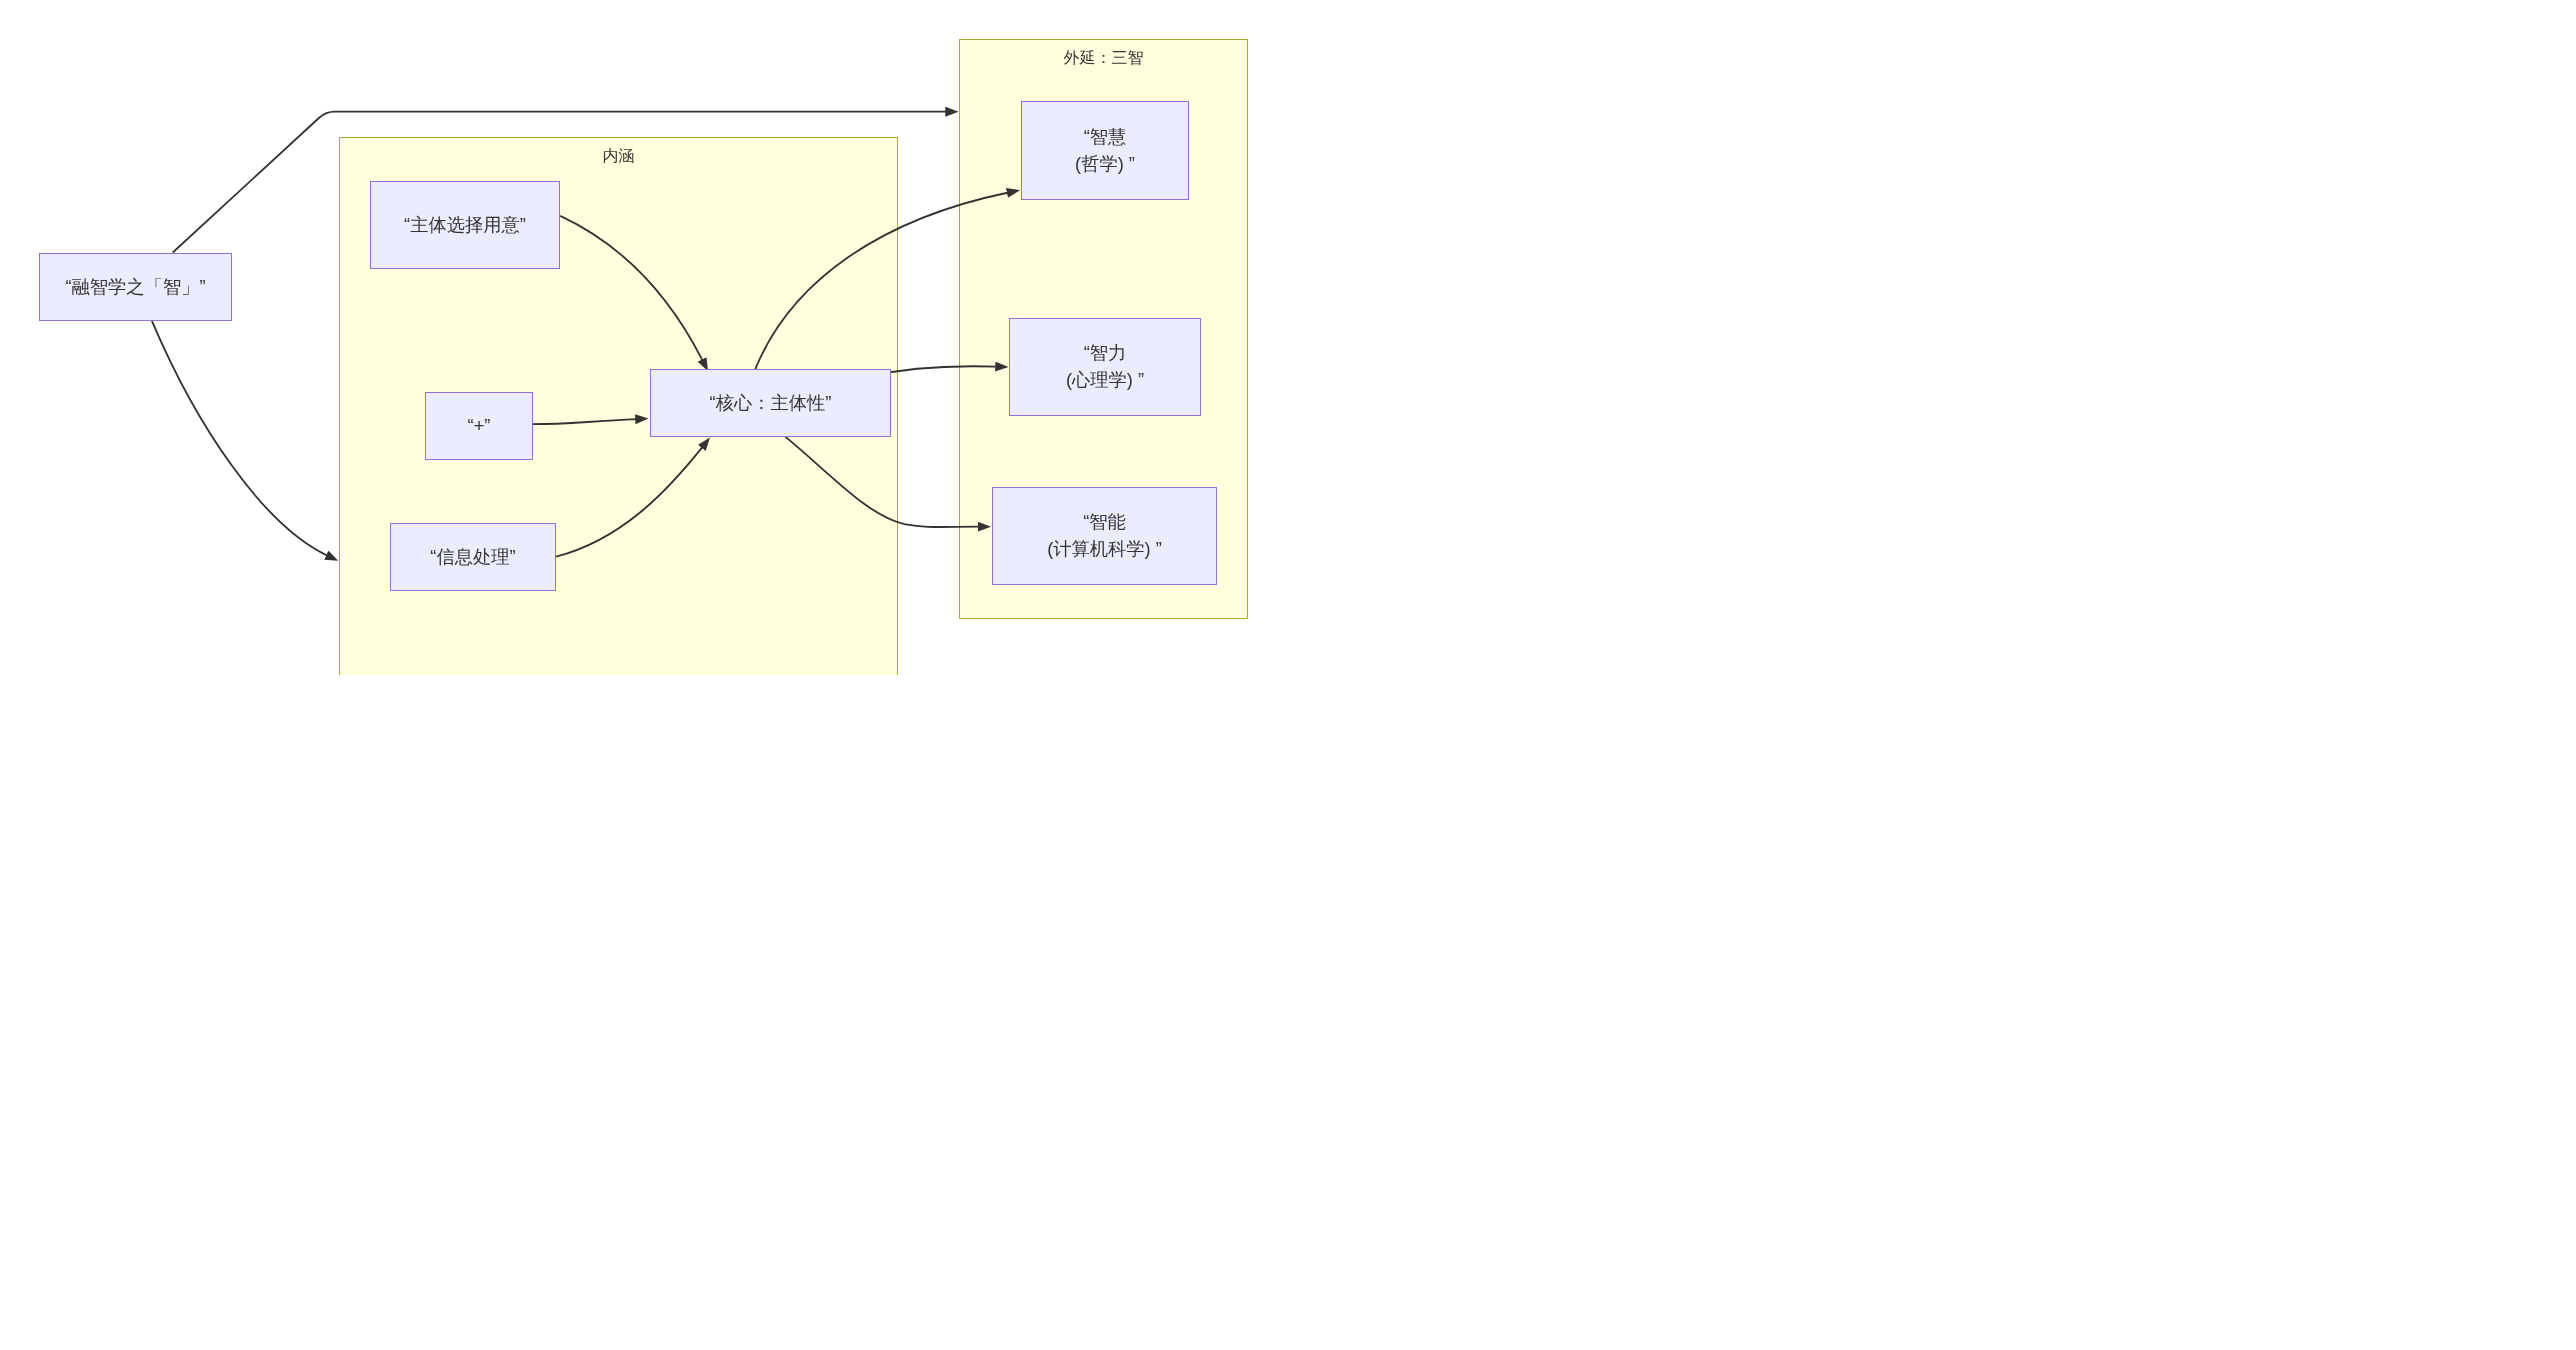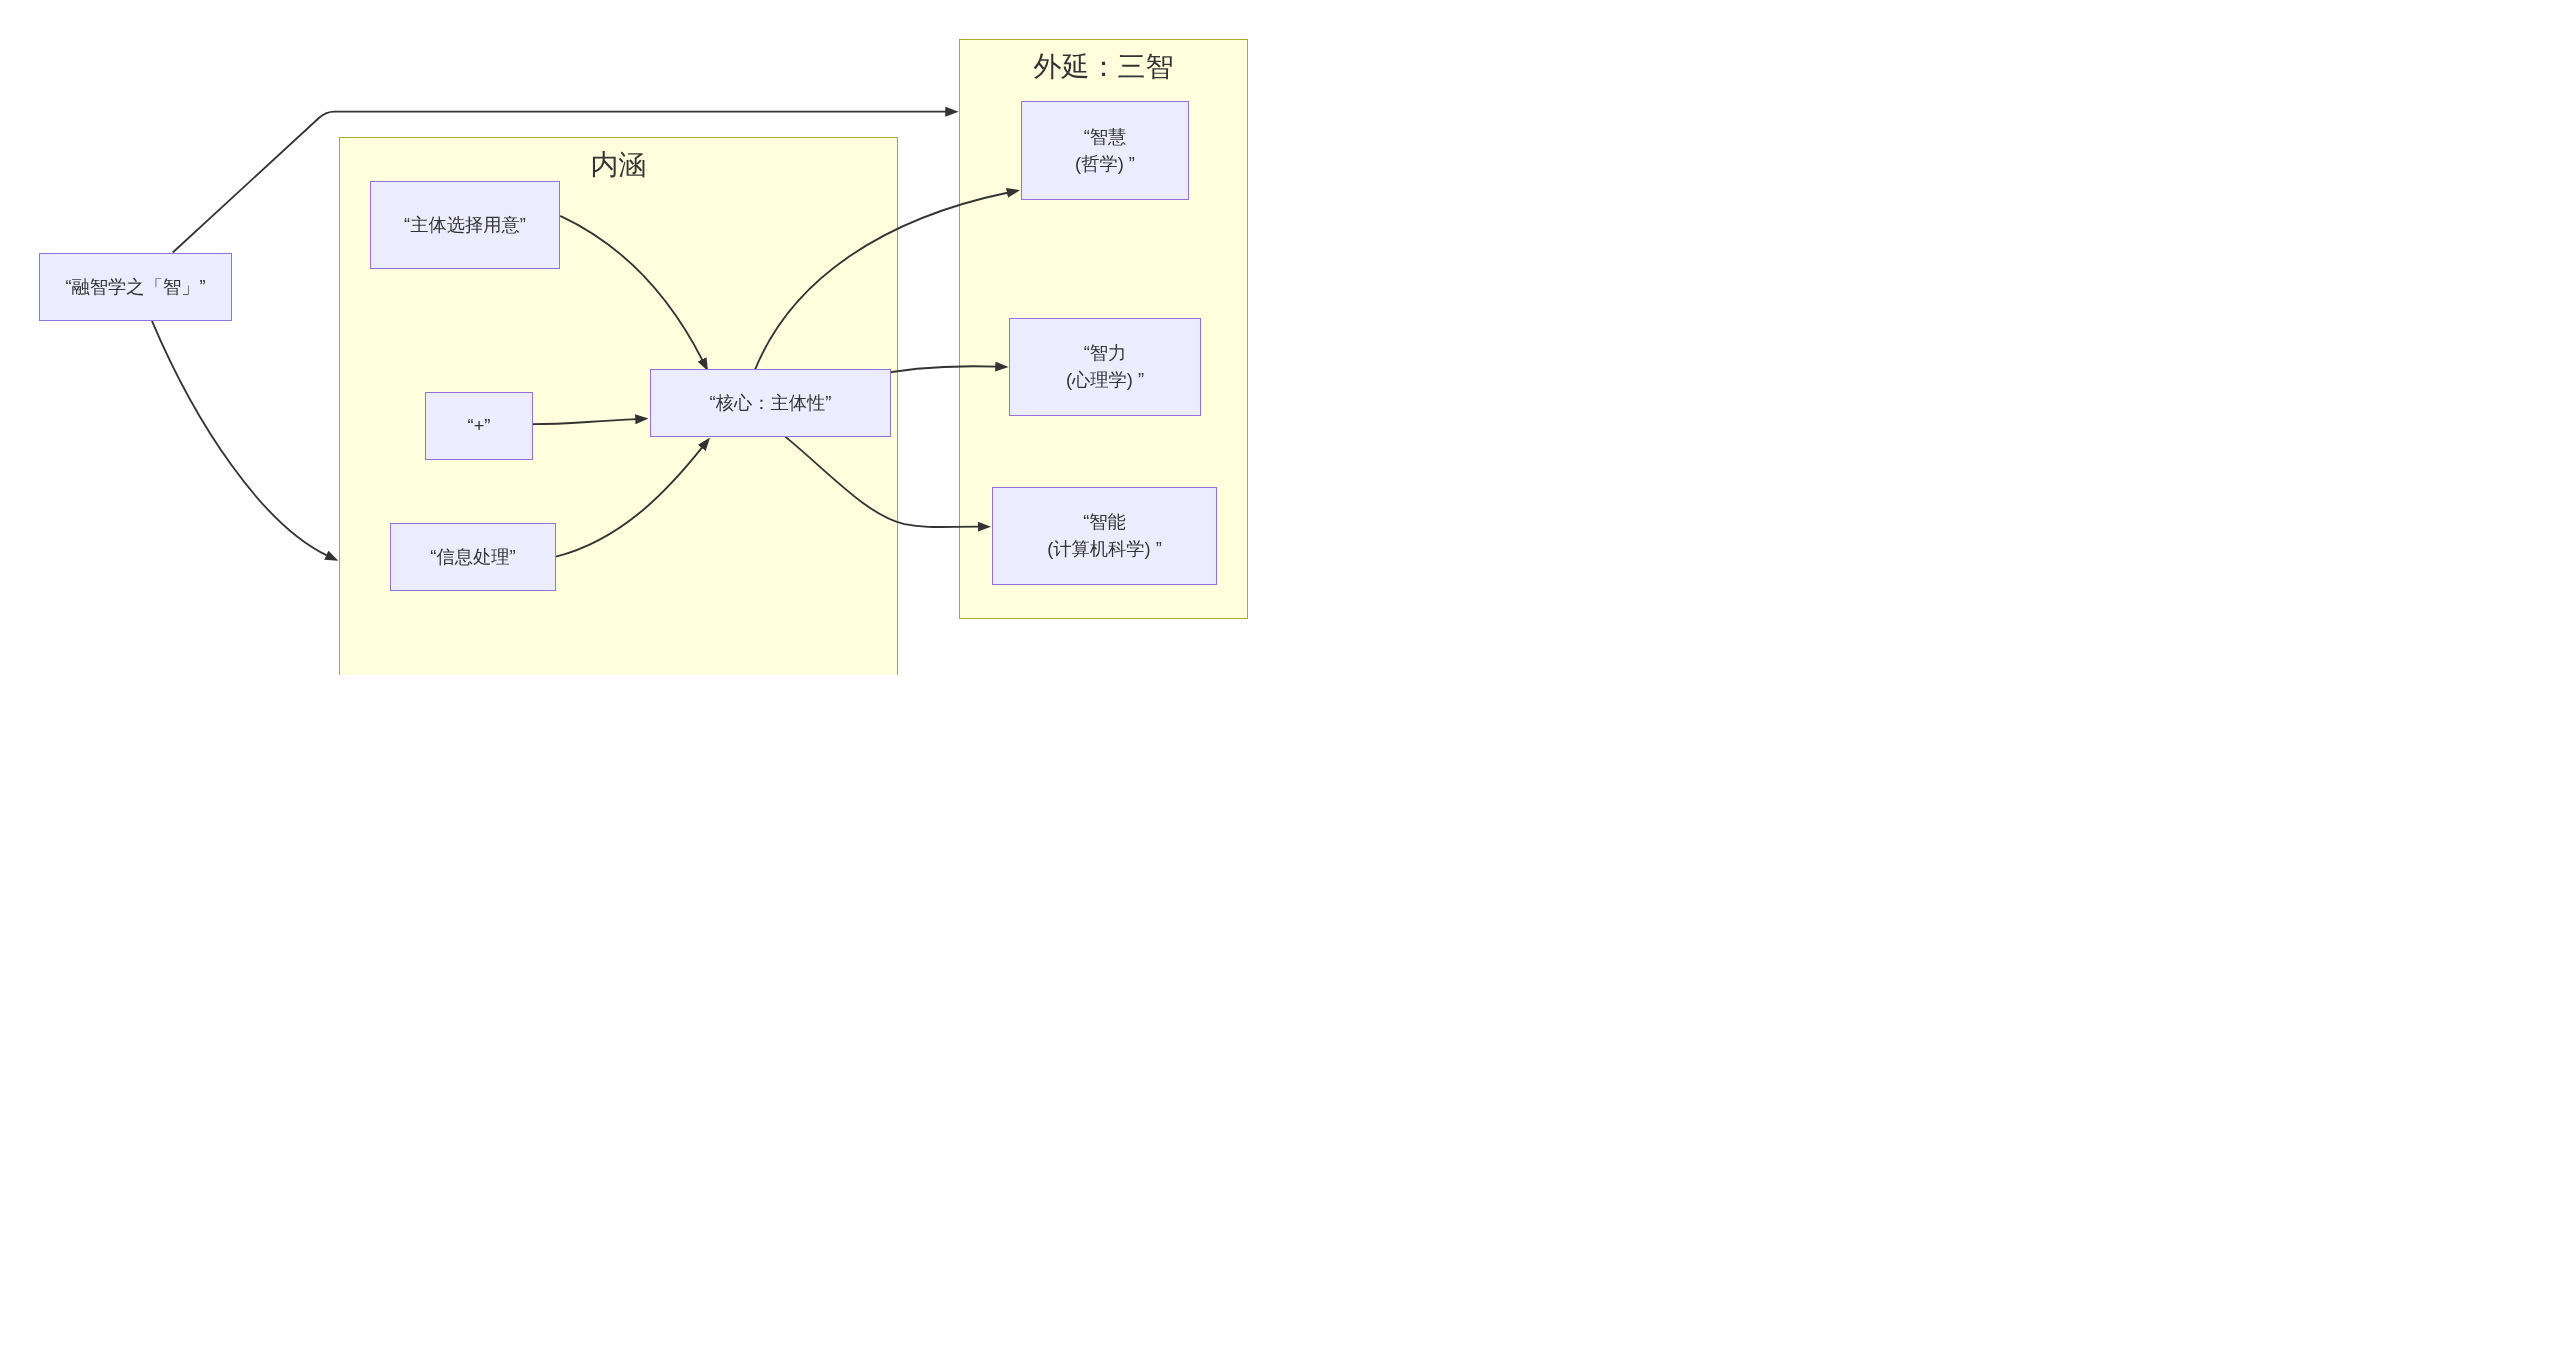--- a/index.html
+++ b/index.html
@@ -5,21 +5,21 @@
   :root{
     --bg:#ffffff; --node-fill:#ECECFF; --node-border:#9370DB;
     --cluster-fill:#ffffde; --cluster-border:#aaaa33;
     --edge:#333333; --text:#333333;
   }
   html,body{margin:0;padding:0;background:var(--bg);}
   body{font-family:"Liberation Sans","DejaVu Sans",sans-serif;color:var(--text);}
   #canvas{position:relative;width:1288px;height:675px;background:var(--bg);overflow:hidden;}
   #edge-layer{position:absolute;left:0;top:0;width:1288px;height:675px;z-index:2;}
   .cluster{position:absolute;background:var(--cluster-fill);border:1.7px solid var(--cluster-border);box-sizing:border-box;z-index:1;}
-  .cluster-label{position:absolute;width:100%;top:8.3px;text-align:center;font-size:28px;color:var(--text);z-index:3;}
+  .cluster-label{position:absolute;width:100%;top:8.3px;text-align:center;font-size:16px;color:var(--text);z-index:3;}
   .node{position:absolute;background:var(--node-fill);border:1.7px solid var(--node-border);box-sizing:border-box;
         display:flex;flex-direction:column;align-items:center;justify-content:center;
         text-align:center;font-size:18.3px;line-height:1.45;color:var(--text);z-index:4;}
   .node span{display:block;white-space:pre;}
 </style>
 </head>
 <body>
 
 <div id="canvas">
 

